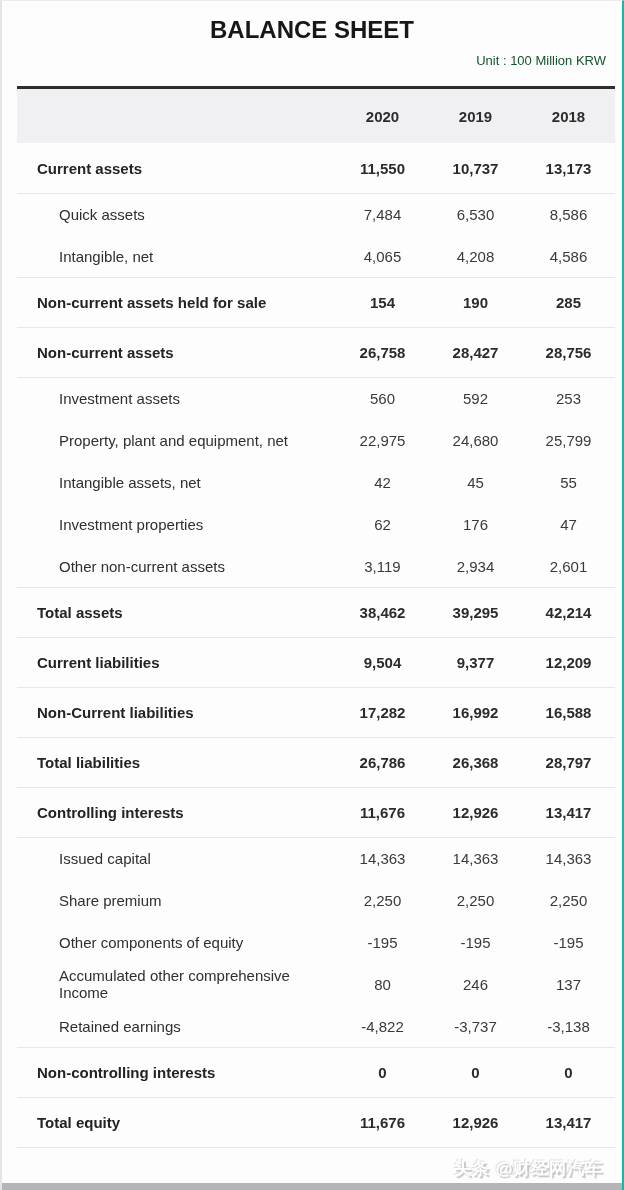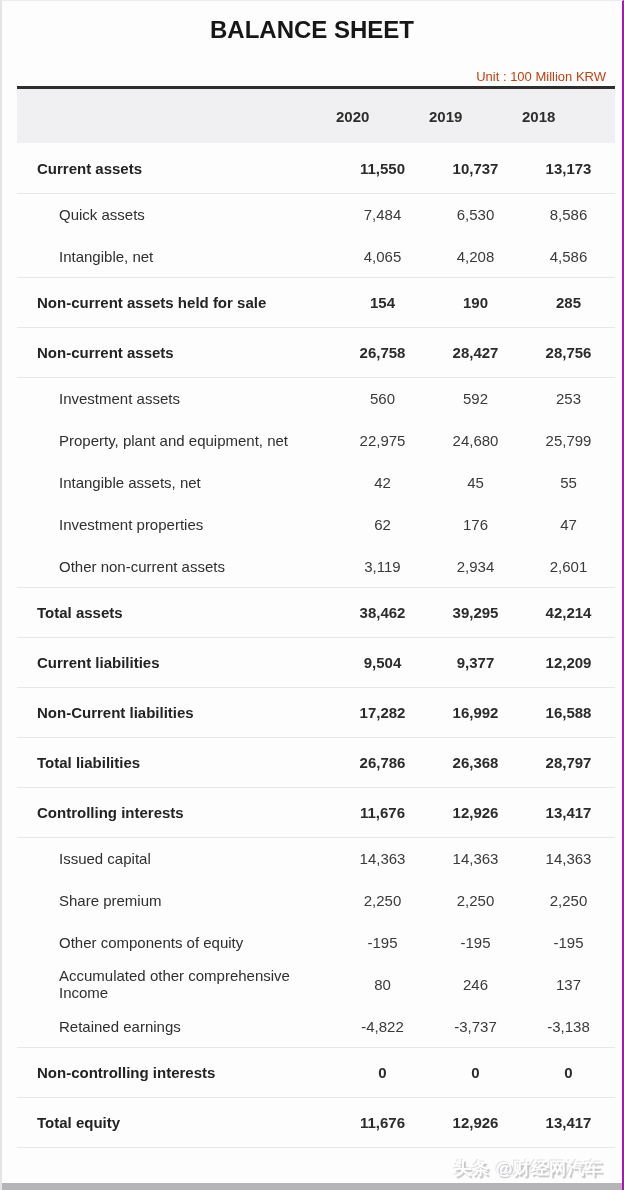--- a/index.html
+++ b/index.html
@@ -5,58 +5,58 @@
   * { margin: 0; padding: 0; box-sizing: border-box; }
   html, body { background: #ffffff; }
   body { font-family: "Liberation Sans", sans-serif; }
 
   .page {
     position: relative;
     width: 624px;
     height: 1190px;
     background: #fdfdfe;
     border-left: 2px solid #e4e4e7;
-    border-right: 2px solid #a21caf;
+    border-right: 2px solid #14b8a6;
     border-top: 1px solid #ececef;
     overflow: hidden;
   }
 
   
   .header-area { position: relative; height: 85px; }
   .page-title {
     text-align: center;
     padding-top: 15px;
     font-size: 24px;
     font-weight: 700;
     letter-spacing: 0px;
     color: #171717;
   }
   .unit-note {
     position: absolute;
     right: 16px;
-    top: 68px;
+    top: 52px;
     font-size: 13px;
-    color: #c2410c;
+    color: #14532d;
   }
 
   
   .sheet {
     margin: 0 7px 0 15px;
     border-top: 3px solid #2e2e2e;
   }
   .thead {
     display: flex;
     align-items: center;
     height: 54px;
     background: #f0f0f2;
   }
   .thead .label { flex: 1; }
   .col-head {
     width: 93px;
-    text-align: left;
+    text-align: center;
     font-size: 15px;
     font-weight: 700;
     color: #2d2d2d;
   }
 
   .row { display: flex; align-items: center; }
   .row .label { flex: 1; font-size: 15px; color: #2f2f2f; }
   .row .val   { width: 93px; text-align: center; font-size: 15px; color: #3a3a3a; }
 
   .row.top { height: 50px; }

